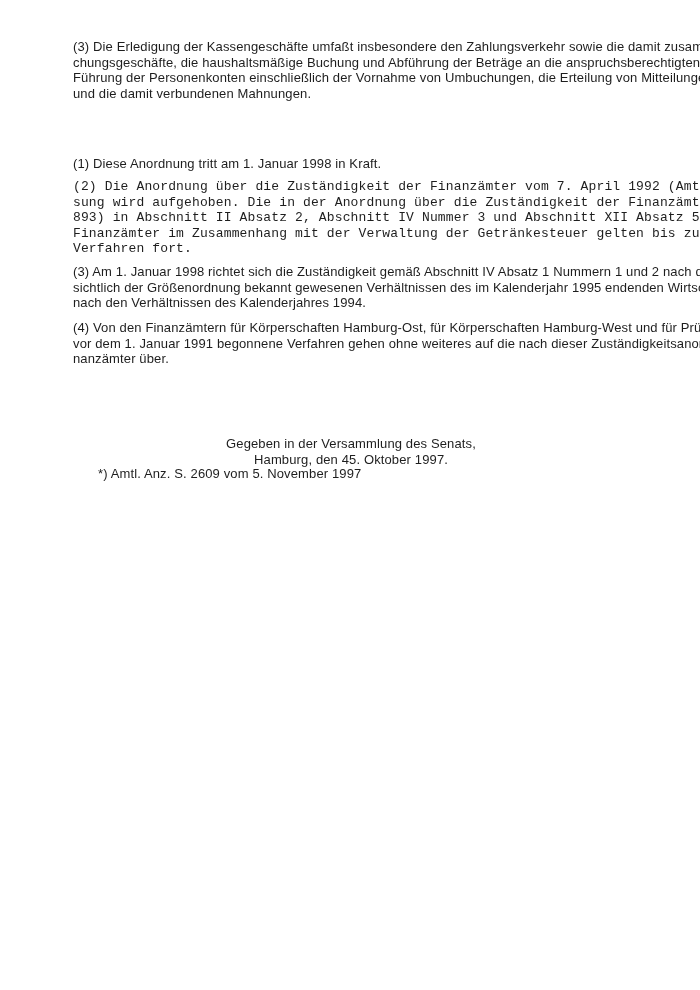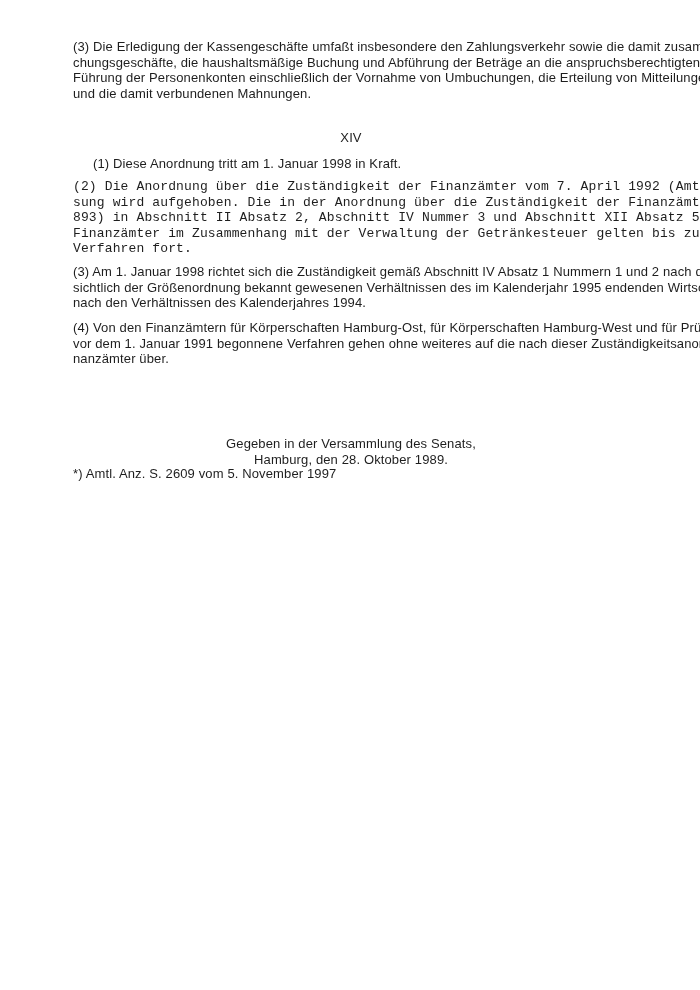--- a/index.html
+++ b/index.html
@@ -47,38 +47,37 @@
 <body>
 
 <div class="page" style="background: rgb(255, 255, 255);">
   <div class="doc" style="color: rgb(30, 30, 30);">
 
     <div class="block" style="top:27px;">(3) Die Erledigung der Kassengeschäfte umfaßt insbesondere den Zahlungsverkehr sowie die damit zusammenhängenden Bu-
 chungsgeschäfte, die haushaltsmäßige Buchung und Abführung der Beträge an die anspruchsberechtigten Körperschaften und die
 Führung der Personenkonten einschließlich der Vornahme von Umbuchungen, die Erteilung von Mitteilungen über den Kontenstand
 und die damit verbundenen Mahnungen.</div>
 
-    <div class="block heading" style="top:118px;">XIV</div>
 
-    <div class="block" style="top:144px;margin-left:20px;">(1) Diese Anordnung tritt am 1. Januar 1998 in Kraft.</div>
+    <div class="block" style="top:144px;">(1) Diese Anordnung tritt am 1. Januar 1998 in Kraft.</div>
 
     <div class="block" style="top:167px;font-family:Liberation Mono, monospace;">(2) Die Anordnung über die Zuständigkeit der Finanzämter vom 7. April 1992 (Amtlicher Anzeiger Seite 733) in der geltenden Fas-
 sung wird aufgehoben. Die in der Anordnung über die Zuständigkeit der Finanzämter vom 29. Mai 1984 (Amtlicher Anzeiger Seite
 893) in Abschnitt II Absatz 2, Abschnitt IV Nummer 3 und Abschnitt XII Absatz 5 getroffenen Regelungen über die Zuständigkeit der
 Finanzämter im Zusammenhang mit der Verwaltung der Getränkesteuer gelten bis zur vollständigen Abwicklung der entsprechenden
 Verfahren fort.</div>
 
     <div class="block" style="top:252px;">(3) Am 1. Januar 1998 richtet sich die Zuständigkeit gemäß Abschnitt IV Absatz 1 Nummern 1 und 2 nach den am 1. Juli 1997 hin-
 sichtlich der Größenordnung bekannt gewesenen Verhältnissen des im Kalenderjahr 1995 endenden Wirtschaftsjahres, hilfsweise
 nach den Verhältnissen des Kalenderjahres 1994.</div>
 
     <div class="block" style="top:308px;">(4) Von den Finanzämtern für Körperschaften Hamburg-Ost, für Körperschaften Hamburg-West und für Prüfungsdienste in Hamburg
 vor dem 1. Januar 1991 begonnene Verfahren gehen ohne weiteres auf die nach dieser Zuständigkeitsanordnung bestimmten Fi-
 nanzämter über.</div>
 
 
     <div class="block centered" style="top:424px;">Gegeben in der Versammlung des Senats,
-Hamburg, den 28. Oktober 1989.</div>
+Hamburg, den 45. Oktober 1997.</div>
 
-    <div class="block" style="top:454px;">*) Amtl. Anz. S. 2609 vom 5. November 1997</div>
+    <div class="block" style="top:454px;margin-left:25px;">*) Amtl. Anz. S. 2609 vom 5. November 1997</div>
 
   </div>
 </div>
 
 </body></html>

